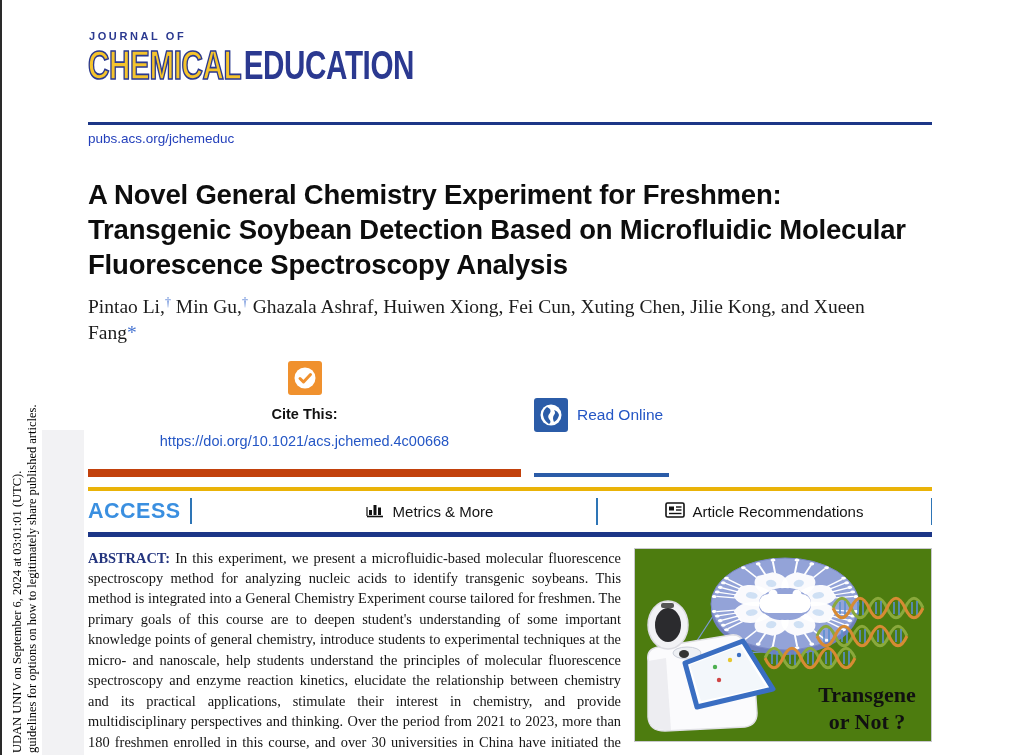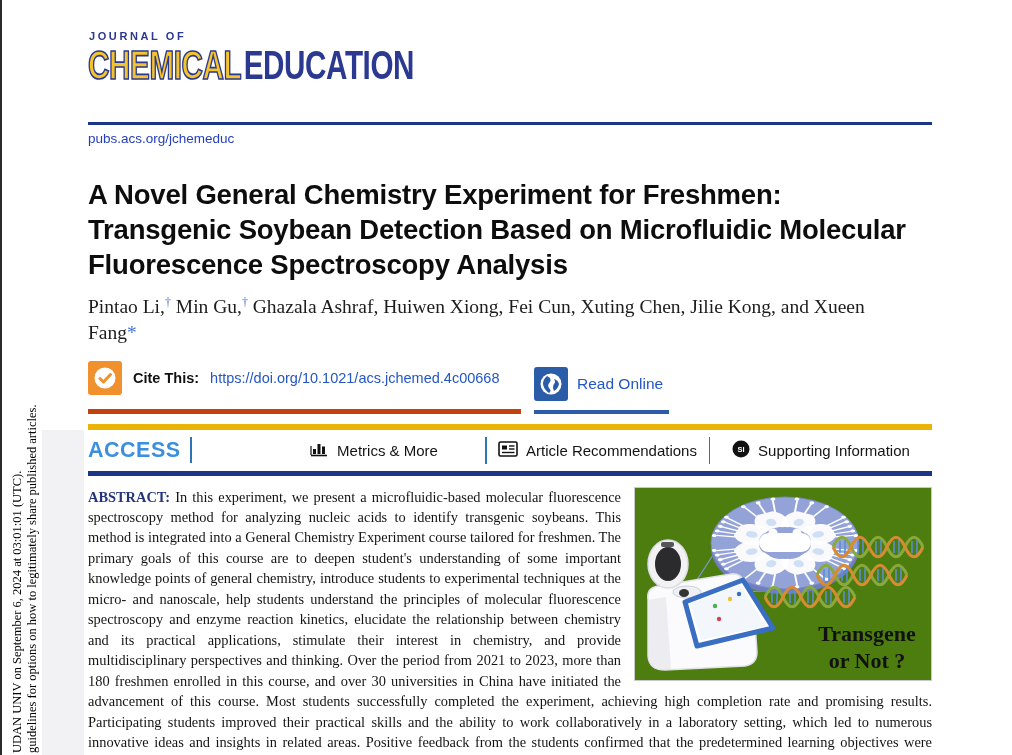--- a/index.html
+++ b/index.html
@@ -55,34 +55,34 @@
     margin-top:12px; font-family:"Liberation Serif", serif; font-size:19.5px;
     color:#1c1c1c; line-height:1.32; width:780px;
   }
   .authors sup { color:#4472d0; font-size:12px; }
   .author-star { color:#4472d0; }
 
   
   .cite-row { display:flex; margin-top:15px; align-items:stretch; }
   .cite-left {
     width:433px; display:flex; align-items:center; gap:11px;
-    border-bottom:5px solid #c2410c; padding-bottom:14px;
+    border-bottom:8px solid #c2410c; padding-bottom:20px;flex-direction:column;
   }
   .icon-square { width:34px; height:34px; border-radius:3px; flex:0 0 auto;
                  display:flex; align-items:center; justify-content:center; }
   .sq-orange { background:#f0912e; }
   .sq-blue   { background:#2b5ca8; }
   .cite-label { font-weight:bold; font-size:14.5px; color:#111; }
   .doi-link { color:#2456c5; font-size:14.5px; cursor:pointer;text-align:center; }
   .read-group { margin-left:13px; display:flex; align-items:center; gap:9px;
                 border-bottom:4px solid #2b5ca8; padding-bottom:3px; padding-right:6px;}
   .read-label { color:#2456c5; font-weight:normal; font-size:15.5px; cursor:pointer; }
 
   
-  .access-wrap { margin-top:10px; border-top:6px solid #eab308; }
+  .access-wrap { margin-top:10px; border-top:4px solid #eab308; }
   .access-row { display:flex; align-items:center; height:41px; }
   .access-word { color:#3a8fe0; font-weight:bold; font-size:21.5px;
                  letter-spacing:0.5px; cursor:pointer; }
   .access-tail { width:2.5px; height:26px; background:#2e75b6; margin-left:9px; }
   .acc-item { flex:1; display:flex; align-items:center; justify-content:center;
               gap:8px; font-size:15px; font-weight:500; color:#141414; cursor:pointer; }
   .acc-div { width:1.5px; height:27px; background:#2e75b6; }
   .access-block { display:flex; align-items:center; width:175px; flex:0 0 auto; }
   .thick-rule { height:5px; background:#1c3687; }
 
@@ -174,29 +174,20 @@
               <rect x="1" y="1" width="18" height="14" rx="1.5" fill="none" stroke="#111" stroke-width="1.6"></rect>
               <rect x="4" y="4.5" width="5" height="4" fill="#111"></rect>
               <line x1="11" y1="5" x2="16.5" y2="5" stroke="#111" stroke-width="1.4"></line>
               <line x1="11" y1="8" x2="16.5" y2="8" stroke="#111" stroke-width="1.4"></line>
               <line x1="4" y1="11.5" x2="16.5" y2="11.5" stroke="#111" stroke-width="1.4"></line>
             </svg>
           </span>
           <span>Article Recommendations</span>
         </div>
         <div class="acc-div"></div>
-        <div class="acc-item">
-          <span>
-            <svg width="18" height="18" viewBox="0 0 18 18">
-              <circle cx="9" cy="9" r="8.5" fill="#111"></circle>
-              <text x="9" y="12" text-anchor="middle" font-family="Liberation Sans, sans-serif" font-size="7.5" font-weight="bold" fill="#fff">SI</text>
-            </svg>
-          </span>
-          <span>Supporting Information</span>
-        </div>
       </div>
       <div class="thick-rule"></div>
     </div>
 
     <div class="abstract">
       <div class="graphic-box">
         <svg width="296" height="192" viewBox="0 0 296 192">
 
           <g>
             <line x1="56" y1="101" x2="80" y2="64" stroke="#7b9bd8" stroke-width="1.2"></line>

